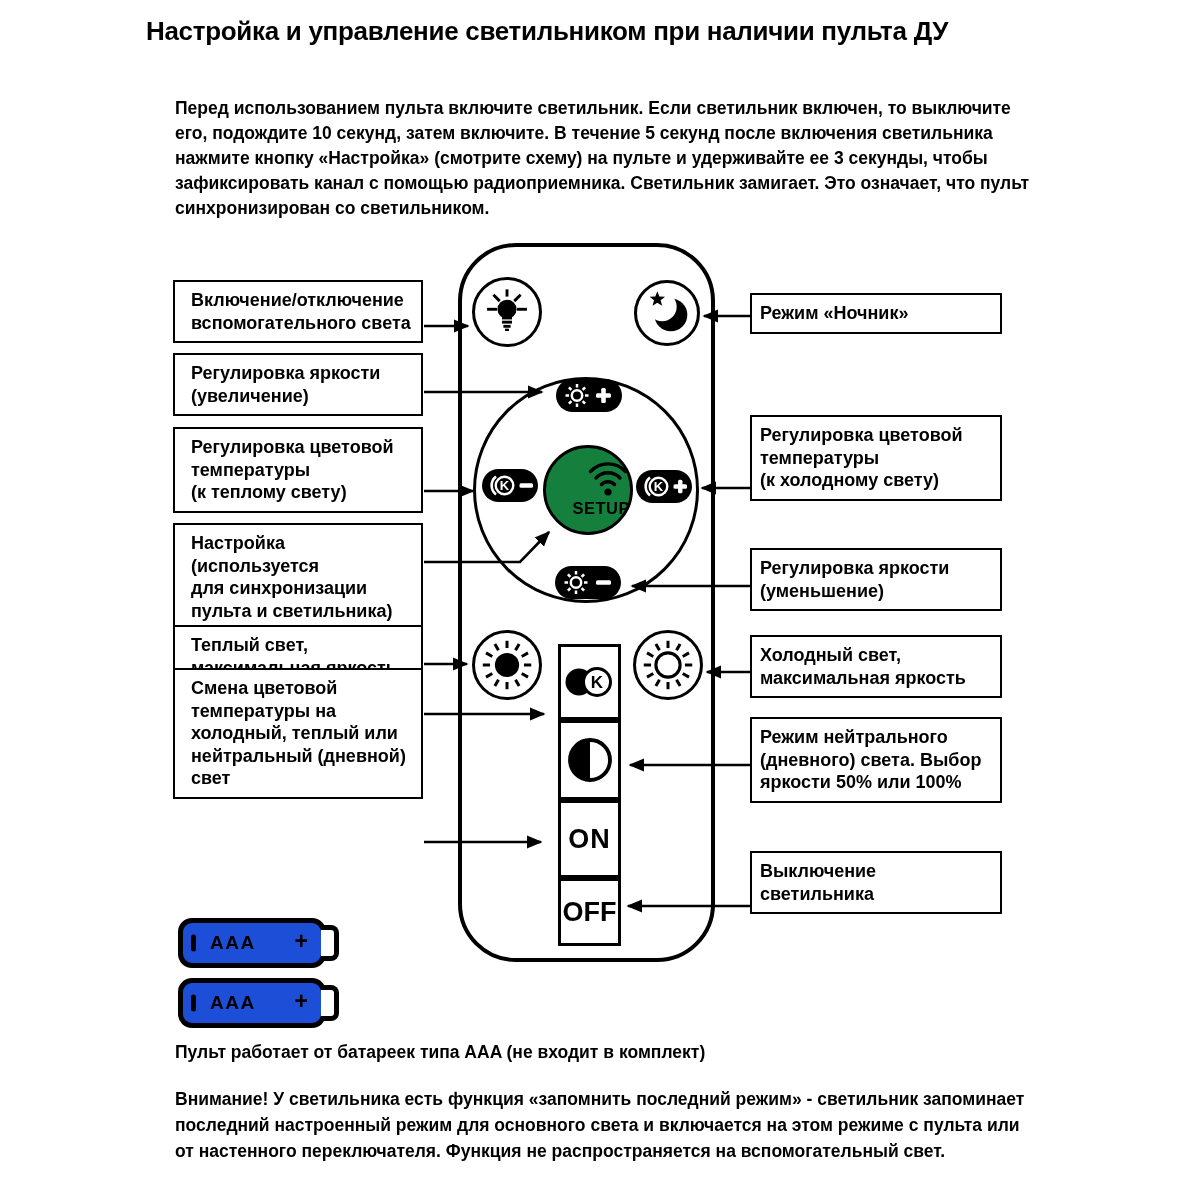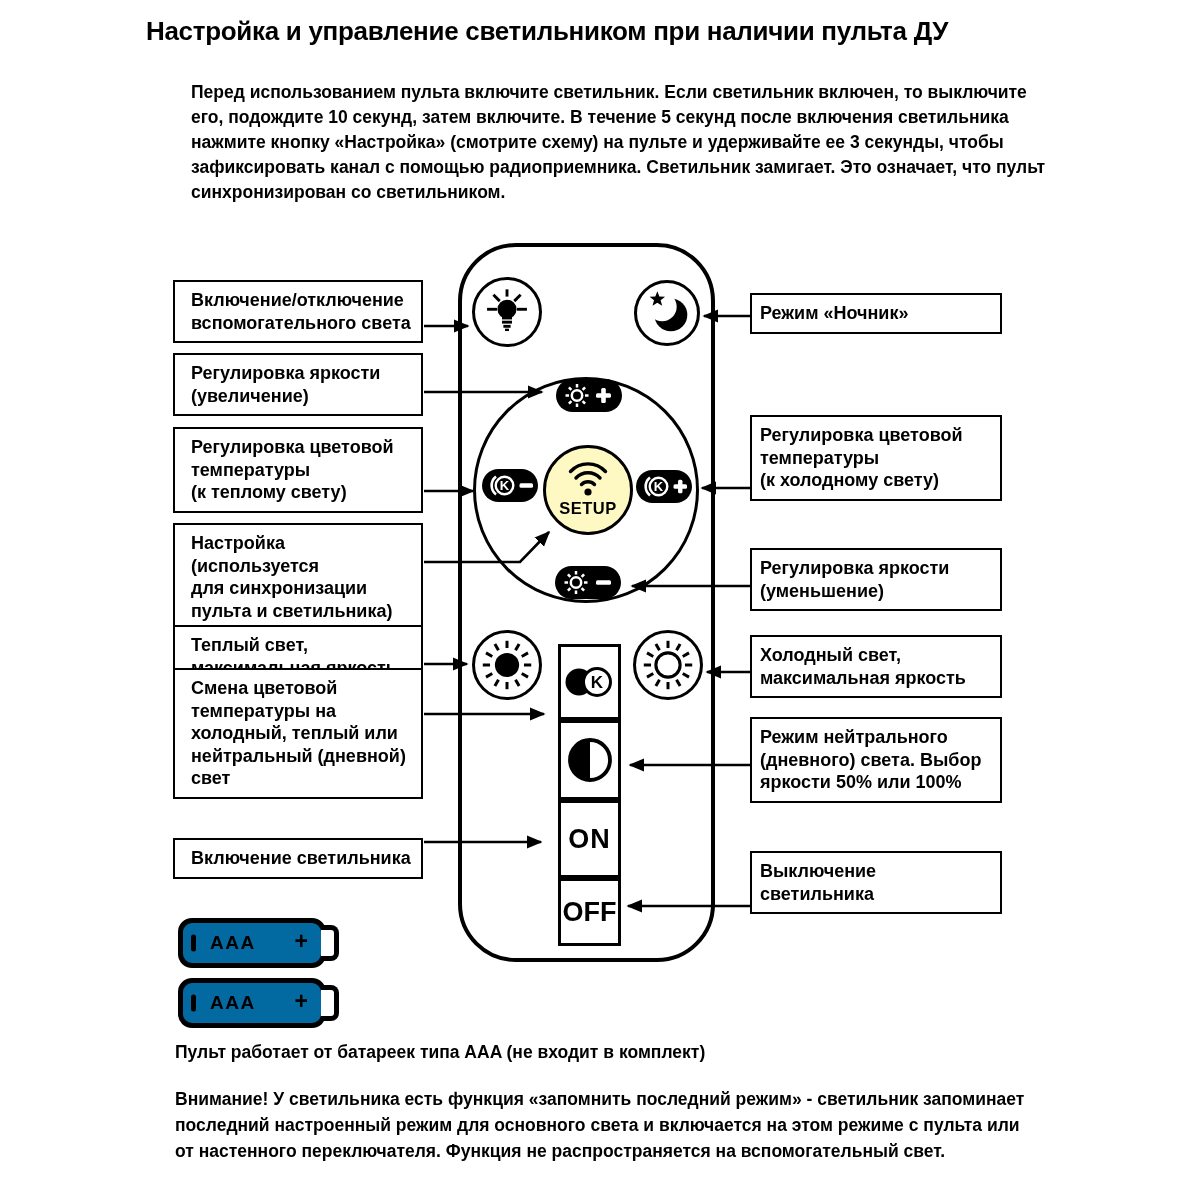--- a/index.html
+++ b/index.html
@@ -5,21 +5,21 @@
   html,body{margin:0;padding:0;background:#fff;}
   .page{
     position:relative;width:1200px;height:1200px;background:#fff;color:#000;
     font-family:"Liberation Sans",sans-serif;font-weight:bold;overflow:hidden;
   }
   .page-title{
     position:absolute;top:16px;left:0;width:1094px;text-align:center;
     font-size:26px;letter-spacing:-0.3px;white-space:nowrap;margin:0;
   }
   .para{position:absolute;left:175px;width:868px;font-size:17.5px;line-height:25px;margin:0;}
-  .intro{top:80px;margin-left:16px;}
+  .intro{top:96px;}
   .battery-note{top:1040px;width:880px;}
   .warning{top:1086px;line-height:26px;}
 
   
   .callout{
     position:absolute;width:250px;border:2.5px solid #000;background:#fff;
     padding:7px 8px;font-size:18px;line-height:22.5px;white-space:pre-line;
     box-sizing:border-box;z-index:4;
   }
   .callout.right{width:252px;left:750px;}
@@ -28,32 +28,32 @@
   
   .remote{position:absolute;left:458px;top:243px;width:257px;height:719px;
     border:4px solid #000;border-radius:58px;background:#fff;box-sizing:border-box;z-index:1;}
 
   .circle-btn{position:absolute;border:3px solid #000;border-radius:50%;background:#fff;
     box-sizing:border-box;display:flex;align-items:center;justify-content:center;z-index:2;}
   .dpad{position:absolute;left:473px;top:377px;width:226px;height:226px;border:3px solid #000;
     border-radius:50%;box-sizing:border-box;background:#fff;z-index:2;}
   .pill{position:absolute;z-index:3;display:block;}
   .setup-btn{position:absolute;left:543px;top:445px;width:90px;height:90px;border:3px solid #000;
-    border-radius:50%;background:#fef9c3;box-sizing:border-box;display:flex;flex-direction:column;
-    align-items:center;justify-content:center;z-index:3;}
+    border-radius:50%;background:#15803d;box-sizing:border-box;display:flex;flex-direction:column;
+    align-items:flex-end;justify-content:center;z-index:3;}
   .setup-label{font-size:16.5px;letter-spacing:0.5px;margin-top:1px;}
 
   .cell{position:absolute;left:558px;width:63px;border:3px solid #000;background:#fff;
     box-sizing:border-box;display:flex;align-items:center;justify-content:center;z-index:2;}
   .cell-on{font-size:27px;letter-spacing:1px;}
   .cell-off{font-size:27px;letter-spacing:0;}
 
   
   .battery{position:absolute;left:178px;width:148px;height:50px;border:5px solid #000;
-    border-radius:14px;background:#0369a1;box-sizing:border-box;z-index:2;}
+    border-radius:14px;background:#1d4ed8;box-sizing:border-box;z-index:2;}
   .battery .neg{position:absolute;left:8px;top:50%;transform:translateY(-50%);
     width:5px;height:17px;background:#000;border-radius:3px;}
   .battery .type{position:absolute;left:27px;top:50%;transform:translateY(-52%);
     font-size:19px;letter-spacing:1.5px;}
   .battery .plus{position:absolute;right:13px;top:50%;transform:translateY(-55%);font-size:23px;}
   .battery .nub{position:absolute;right:-18px;top:50%;transform:translateY(-50%);
     width:13px;height:26px;border:5px solid #000;border-left:none;
     border-radius:0 8px 8px 0;background:#fff;}
 
   .arrows{position:absolute;left:0;top:0;z-index:5;pointer-events:none;}
@@ -235,21 +235,20 @@
   <div class="callout left" style="top:523px;">Настройка (используется
 для синхронизации
 пульта и светильника)</div>
   <div class="callout left" style="top:625px;">Теплый свет,
 максимальная яркость</div>
   <div class="callout left" style="top:668px;">Смена цветовой
 температуры на
 холодный, теплый или
 нейтральный (дневной)
 свет</div>
-  <div class="callout left" style="top:838px;">Включение светильника</div>
 
   <div class="callout right" style="top:293px;">Режим «Ночник»</div>
   <div class="callout right" style="top:415px;">Регулировка цветовой
 температуры
 (к холодному свету)</div>
   <div class="callout right" style="top:548px;">Регулировка яркости
 (уменьшение)</div>
   <div class="callout right" style="top:635px;">Холодный свет,
 максимальная яркость</div>
   <div class="callout right" style="top:717px;">Режим нейтрального

